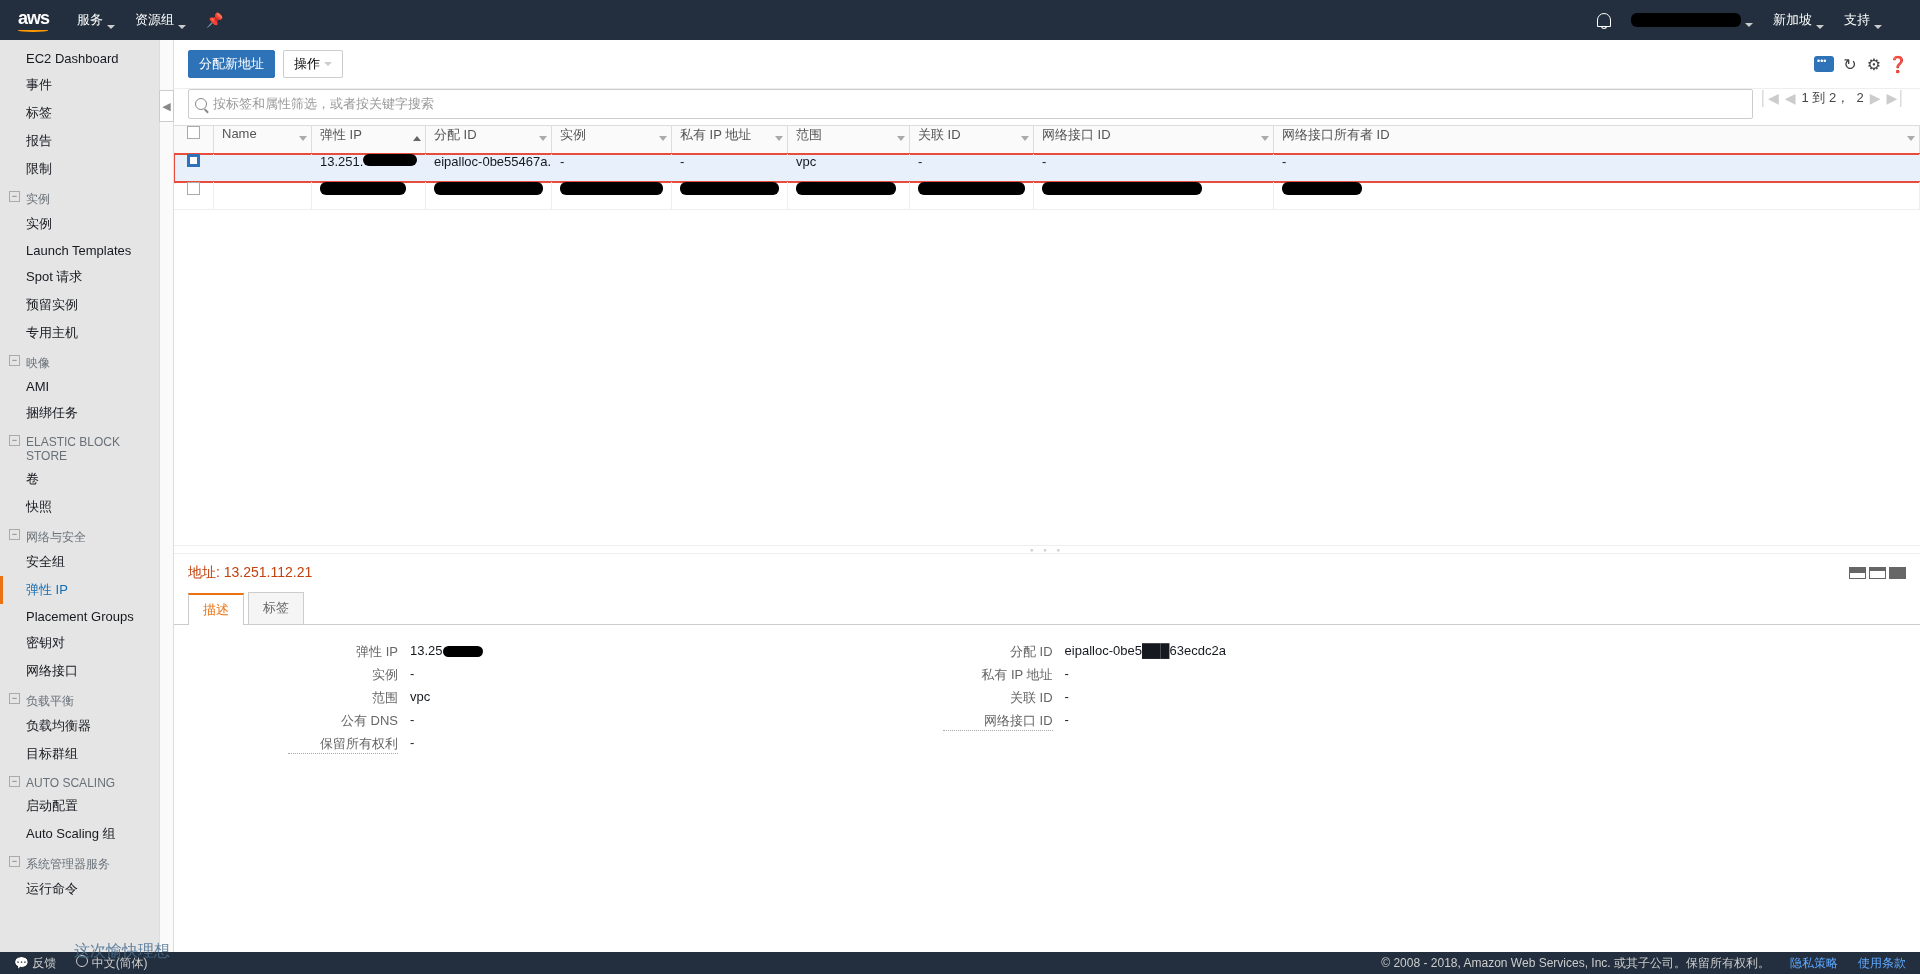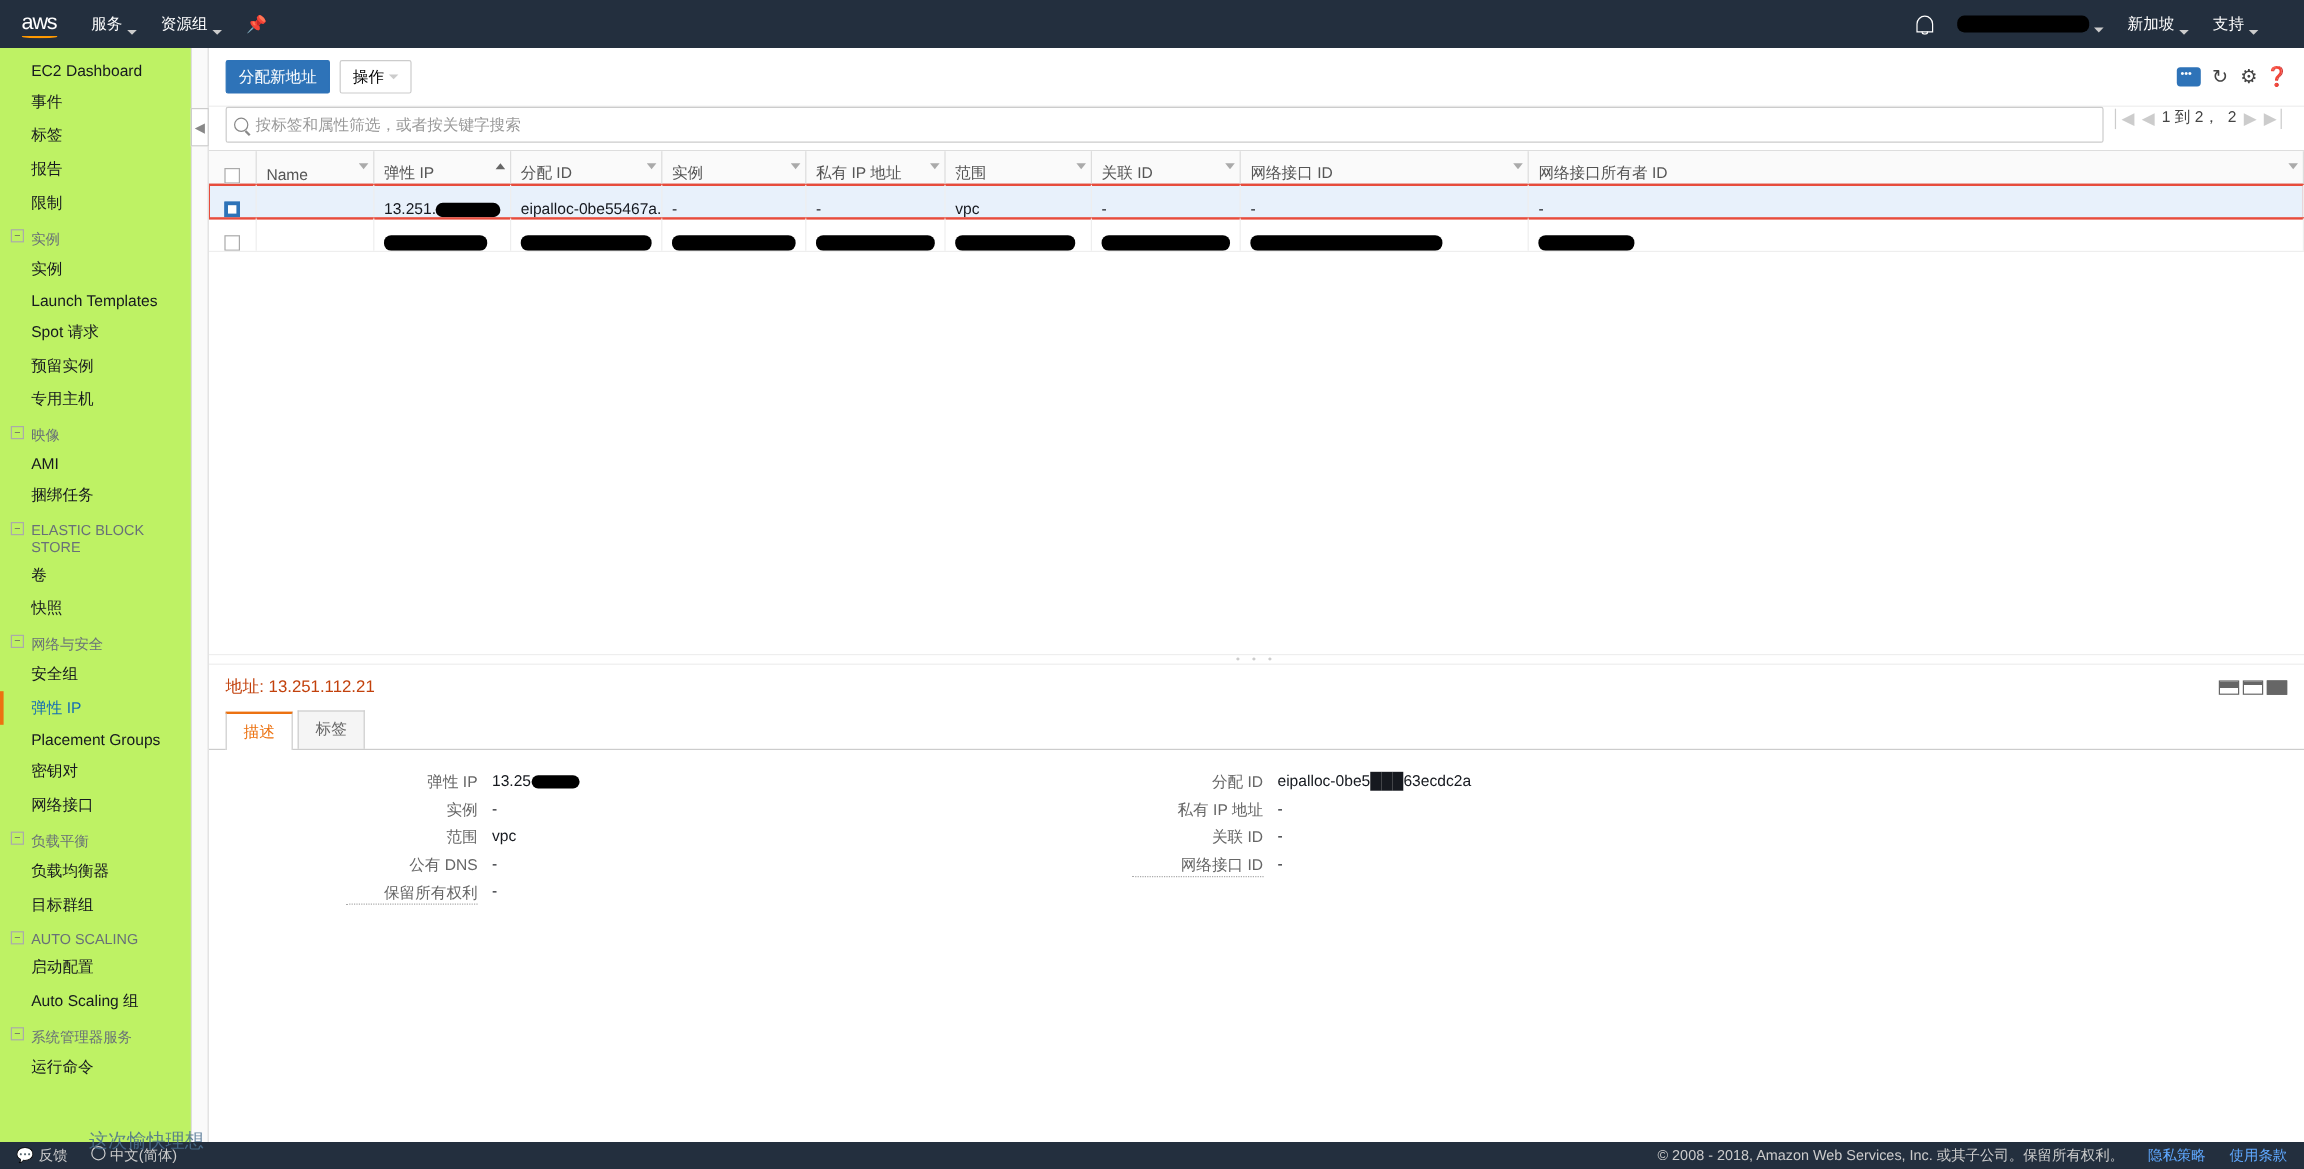--- a/index.html
+++ b/index.html
@@ -1,30 +1,30 @@
 <!DOCTYPE html>
 <html><head>
 <meta charset="utf-8">
 <style>
   *{margin:0;padding:0;box-sizing:border-box;font-family:"Amazon Ember","Helvetica Neue",Arial,sans-serif}
   body{width:1920px;height:974px;background:#fff;color:#16191f;font-size:13px;overflow:hidden}
   
   .topbar{height:40px;background:#232f3e;display:flex;align-items:center;color:#fff;font-size:13px;padding:0 18px}
-  .aws-logo{font-weight:400;font-size:18px;letter-spacing:-1px;margin-right:28px}
+  .aws-logo{font-weight:700;font-size:18px;letter-spacing:-1px;margin-right:28px}
   .aws-logo .smile{display:block;height:3px;width:30px;border-bottom:2px solid #ff9900;border-radius:0 0 50% 50%}
   .top-item{margin-right:20px;cursor:pointer;display:flex;align-items:flex-end;gap:4px}
   .top-spacer{flex:1}
   .bell{width:14px;height:14px;border:1.5px solid #fff;border-radius:50% 50% 0 0;position:relative}
   .bell:after{content:"";position:absolute;bottom:-3px;left:3px;width:4px;height:2px;border:1.5px solid #fff;border-top:none;border-radius:0 0 4px 4px}
   .caret{width:0;height:0;border-left:4px solid transparent;border-right:4px solid transparent;border-top:4px solid #ccc}
   .pin{font-size:14px}
   .redact-top{background:#000;width:110px;height:14px;border-radius:6px}
   
   .main{display:flex;height:calc(100% - 62px)}
-  .sidebar{width:160px;border-right:1px solid #ddd;overflow:hidden;padding-top:6px;background:#bef264}
+  .sidebar{width:160px;border-right:1px solid #ddd;overflow:hidden;padding-top:6px;background:#e5e5e5}
   .collapse-strip{width:14px;border-right:1px solid #ddd;background:#fafafa;position:relative}
   .collapse-handle{position:absolute;top:50px;left:-1px;width:15px;height:32px;border:1px solid #ccc;background:#fff;display:flex;align-items:center;justify-content:center;color:#888;font-size:11px}
   .content{flex:1;display:flex;flex-direction:column}
   .sb-item{padding:5px 8px 5px 26px;color:#428bca;cursor:default;font-size:13px}
   .sb-item.dark{color:#16191f}
   .sb-header{padding:8px 8px 2px 26px;color:#687078;font-size:12px;position:relative}
   .sb-header .exp{position:absolute;left:9px;top:8px;width:11px;height:11px;border:1px solid #aaa;display:flex;align-items:center;justify-content:center;font-size:9px;color:#666;line-height:1}
   .sb-item.active{border-left:3px solid #ec7211;padding-left:23px;color:#146eb4;font-weight:400}
   
   .toolbar{padding:10px 14px;display:flex;align-items:center;gap:8px;border-bottom:1px solid #eee}
@@ -39,21 +39,21 @@
   .searchbox{flex:1;border:1px solid #ccc;border-radius:2px;display:flex;align-items:center;padding:3px 6px;height:30px;color:#999}
   .search-ico{width:12px;height:12px;border:1.5px solid #888;border-radius:50%;position:relative;margin-right:6px}
   .search-ico:after{content:"";position:absolute;width:5px;height:1.5px;background:#888;transform:rotate(45deg);bottom:-2px;right:-3px}
   .pager{display:flex;align-items:center;gap:6px;color:#888}
   .pager .pg{color:#444}
   .pager .pbtn{color:#ccc;cursor:pointer;font-size:14px}
   
   .table{border-top:1px solid #ddd}
   .thead,.trow{display:flex;align-items:center;height:28px}
   .thead{background:#fafafa;border-bottom:1px solid #ddd;font-weight:400;color:#555}
-  .cell{padding:0 8px;border-right:1px solid #eee;height:100%;display:flex;align-items:flex-end;position:relative;overflow:hidden;white-space:nowrap}
+  .cell{padding:0 8px;border-right:1px solid #eee;height:100%;display:flex;align-items:flex-start;position:relative;overflow:hidden;white-space:nowrap}
   .thead .cell{border-right:1px solid #ddd}
   .thead .cell .sortcaret{position:absolute;right:4px;top:10px;width:0;height:0;border-left:4px solid transparent;border-right:4px solid transparent;border-top:5px solid #aaa}
   .thead .cell .sortasc{border-top:none;border-bottom:5px solid #666}
   .c-check{width:40px;justify-content:center}
   .c-name{width:98px}
   .c-eip{width:114px}
   .c-alloc{width:126px}
   .c-inst{width:120px}
   .c-priv{width:116px}
   .c-scope{width:122px}

